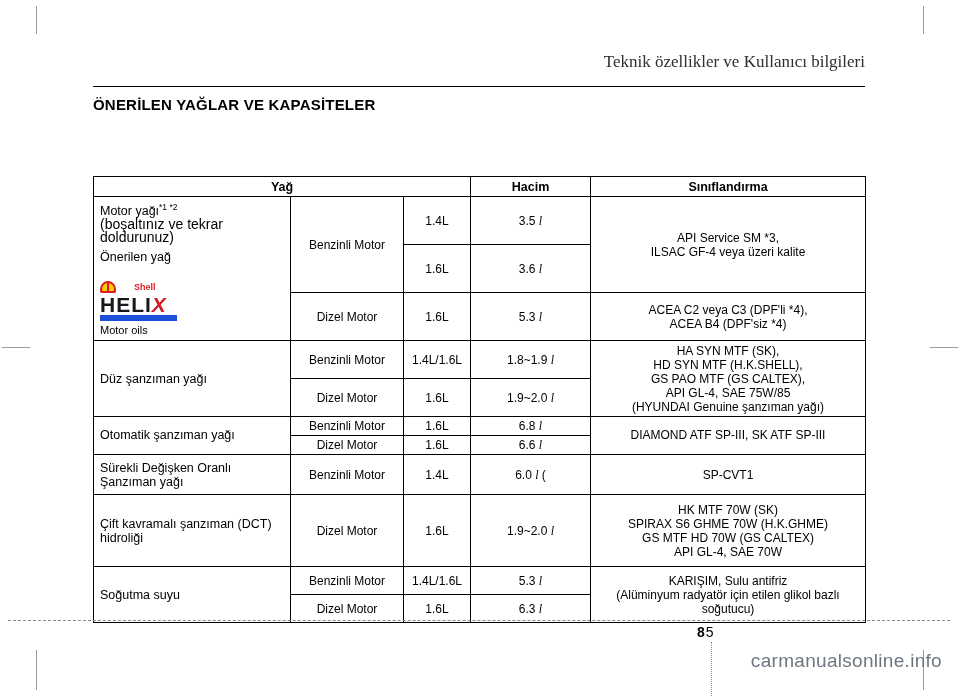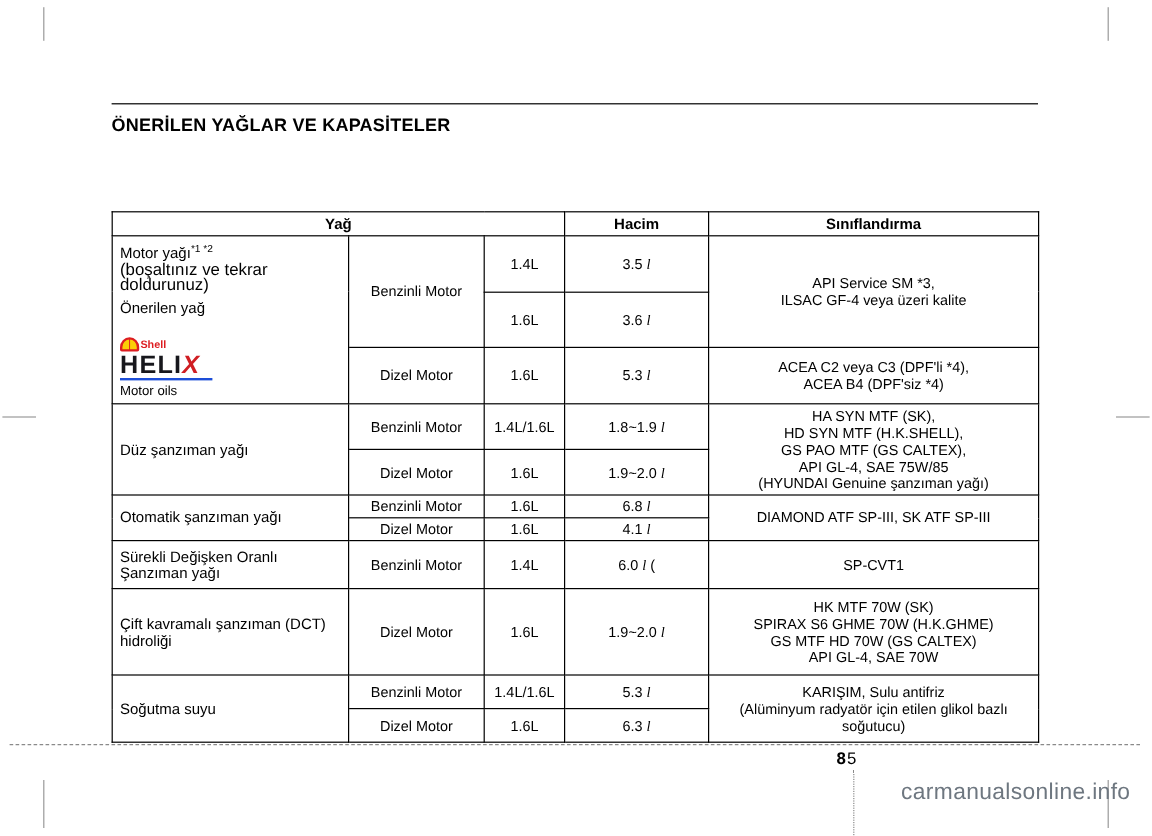--- a/index.html
+++ b/index.html
@@ -68,33 +68,33 @@
   tr.h28 { height:28px; }
   tr.h38 { height:38px; }
   tr.h40 { height:40px; }
   tr.h72 { height:72px; }
 
   .lbl-note { font-size:14px; line-height:13px; }
   .lbl-sp { margin-top:6px; }
 
   
   .helix-logo { margin-top:8px; margin-bottom:2px; }
-  .helix-top { display:flex; align-items:center; gap:1px; height:14px;margin-top:16px; }
+  .helix-top { display:flex; align-items:center; gap:18px; height:14px;margin-top:16px; }
   .pecten {
     display:inline-block; width:16px; height:12px;
     background:
       linear-gradient(90deg, rgba(0,0,0,0) 44%, #dd1d21 44% 56%, rgba(0,0,0,0) 56%),
       #fbce07;
     border:2px solid #dd1d21;
     border-radius: 50% 50% 10% 10% / 70% 70% 12% 12%;
   }
   .shell-word { color:#dd1d21; font-size:9px; font-weight:bold; }
   .helix-word {
     font-size:21px; font-weight:bold; letter-spacing:1px; color:#17171c;
-    line-height:21px; display:inline-block; border-bottom:2px solid #1d4ed8; padding-right:10px;
+    line-height:21px; display:inline-block; border-bottom:6px solid #1d4ed8; padding-right:10px;
   }
   .helix-word .hx { color:#d01e23; font-style:italic; }
   .motor-oils { font-size:11px; font-weight:normal; margin-top:2px; }
 
   
   .footer-dash {
     position:absolute; left:8px; right:10px; top:620px;
     border-top:1px dashed #8a8a8a;
   }
   .pagenum {
@@ -113,20 +113,21 @@
 
 <div class="page">
 
   <div class="crop tl-v"></div>
   <div class="crop tr-v"></div>
   <div class="crop bl-v"></div>
   <div class="crop br-v"></div>
   <div class="crop ml-h"></div>
   <div class="crop mr-h"></div>
 
+  <div class="running-header">Teknik özellikler ve Kullanıcı bilgileri</div>
   <div class="header-rule"></div>
 
   <div class="title">ÖNERİLEN YAĞLAR VE KAPASİTELER</div>
 
   <table class="spec">
     <colgroup>
       <col style="width:197px">
         <col style="width:113px">
         <col style="width:67px">
         <col style="width:120px">
@@ -191,21 +192,21 @@
       <tr class="h19">
         <td class="label-cell" rowspan="2">Otomatik şanzıman yağı</td>
         <td>Benzinli Motor</td>
         <td>1.6L</td>
         <td><span>6.8 </span><i class="lit">l</i></td>
         <td rowspan="2">DIAMOND ATF SP-III, SK ATF SP-III</td>
       </tr>
       <tr class="h19">
         <td>Dizel Motor</td>
         <td>1.6L</td>
-        <td><span>4.1 </span><i class="lit">l</i></td>
+        <td><span>6.6 </span><i class="lit">l</i></td>
       </tr>
 
       <tr class="h40">
         <td class="label-cell pre">Sürekli Değişken Oranlı
 Şanzıman yağı</td>
         <td>Benzinli Motor</td>
         <td>1.4L</td>
         <td><span>6.0 </span><i class="lit">l</i><span> (</span></td>
         <td>SP-CVT1</td>
       </tr>

